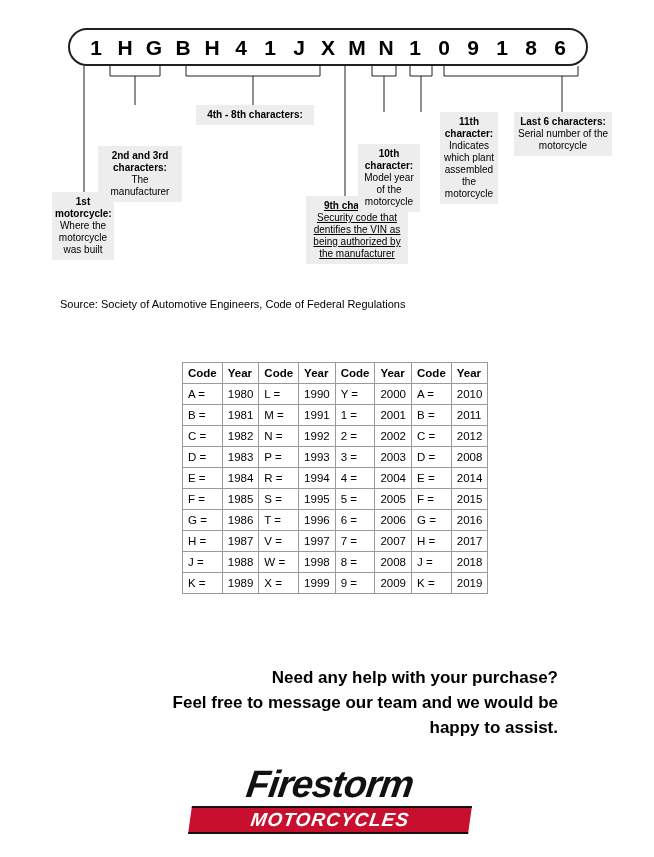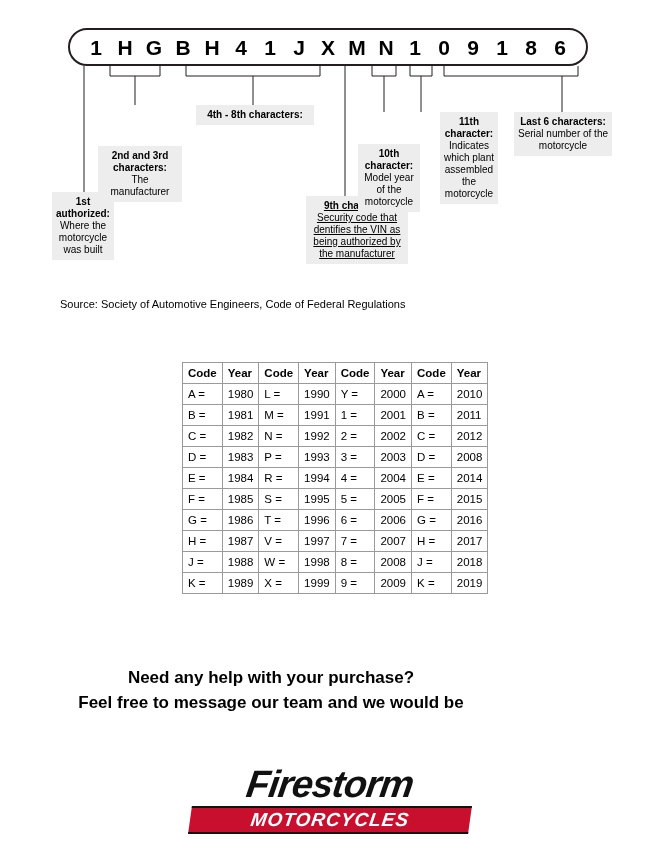--- a/index.html
+++ b/index.html
@@ -104,24 +104,24 @@
   #year-table th {
     font-weight: bold;
     text-align: left;
   }
   #year-table td.code { width: 38px; }
   #year-table td.year { width: 32px; }
 
   
   #help-text {
     position: absolute;
-    left: 0;
+    left: 16px;
     top: 665px;
     width: 542px;
-    text-align: center;
+    text-align: right;
     font-size: 17px;
     font-weight: bold;
     line-height: 25px;
     color: #000;
   }
 
   
   #logo {
     position: absolute;
     left: 160px;
@@ -203,21 +203,21 @@
 
     <path d="M410,66 L410,76 L432,76 L432,66"></path>
     <path d="M421,76 L421,112"></path>
 
     <path d="M444,66 L444,76 L578,76 L578,66"></path>
     <path d="M562,76 L562,112"></path>
   </g>
 </svg>
 
 <div class="callout" id="callout-1">
-  <b>1st authorized:</b><br>
+  <b>1st motorcycle:</b><br>
   <span>Where the motorcycle was built</span>
 </div>
 
 <div class="callout" id="callout-2">
   <b>2nd and 3rd characters:</b><br>
   <span>The manufacturer</span>
 </div>
 
 <div class="callout" id="callout-3">
   <b>4th - 8th characters:</b><br>
@@ -358,18 +358,19 @@
         <td class="year">2009</td>
         <td class="code">K =</td>
         <td class="year">2019</td>
       </tr>
     </tbody>
 </table>
 
 <div id="help-text">
   <div>Need any help with your purchase?</div>
   <div>Feel free to message our team and we would be</div>
+  <div>happy to assist.</div>
 </div>
 
 <div id="logo">
   <div id="logo-word">Firestorm</div>
   <div id="logo-sub" style="background: rgb(200, 16, 46);">MOTORCYCLES</div>
 </div>
 
 </body></html>

